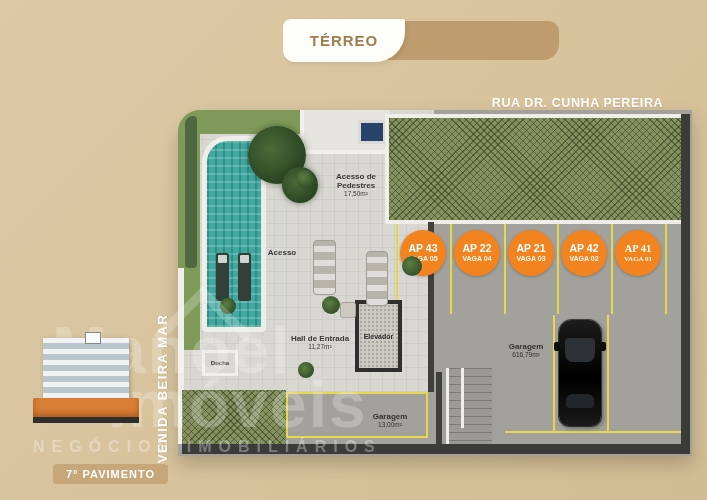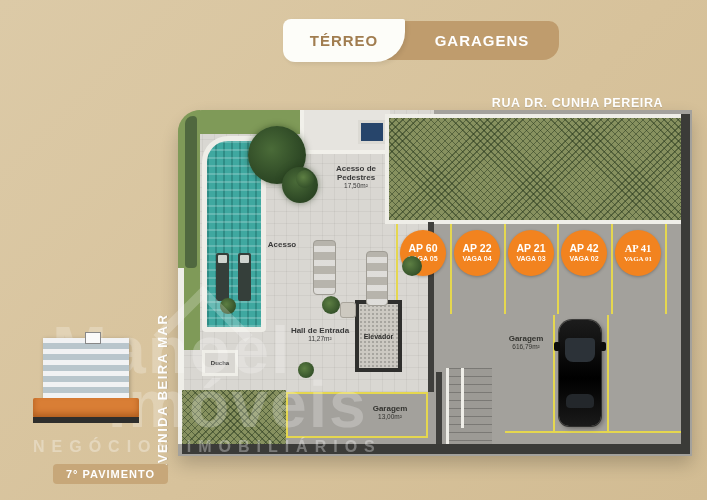--- a/index.html
+++ b/index.html
@@ -60,21 +60,21 @@
   .yline-h { height:2px; background:#e5d74f; }
   .stall-ap31 { left:108px; top:282px; width:142px; height:46px; border:2px solid #e5d74f; }
 
   .vaga { width:46px; height:46px; border-radius:50%; background:#f2831f; color:#ffffff;
           display:flex; flex-direction:column; align-items:center; justify-content:center;
           box-shadow:0 1px 3px rgba(0,0,0,.25); }
   .vaga .ap { font-size:10.5px; font-weight:bold; line-height:1.1; }
   .vaga .vg { font-size:7px; font-weight:bold; line-height:1.2; opacity:.95; }
 
   .room-label { text-align:center; color:#3a3a3a; }
-  .room-label .nm { font-size:8px; font-weight:bold; line-height:1.15; }
+  .room-label .nm { font-size:8px; font-weight:bold; line-height:1.15;margin-top:8px; }
   .room-label .ar { font-size:6.5px; line-height:1.1; }
   .room-label.on-dark { color:#33332f; }
 
   .elevator { left:177px; top:190px; width:47px; height:72px; background-color:#ccc9c2;
               background-image:radial-gradient(rgba(0,0,0,.18) 1px, transparent 1px); background-size:4px 4px;
               border:4px solid #2f2f2d; display:flex; align-items:center; justify-content:center; }
   .elevator .nm { font-size:7px; font-weight:bold; color:#2f2f2d; }
 
   .sofa { background:#b7b4ac; border-radius:4px; border:1px solid #a09d95;
           background-image:repeating-linear-gradient(0deg, rgba(255,255,255,.55) 0 6px, transparent 6px 14px); }
@@ -120,21 +120,20 @@
   .badge { left:53px; top:464px; padding:4px 13px; background:#c7a779; border-radius:4px; color:#ffffff;
            font-size:11px; font-weight:bold; letter-spacing:1px; cursor:pointer; }
 </style>
 </head>
 <body>
 
 <div id="stage">
 
   <div class="abs tabbar"></div>
   <div class="abs tab-active">TÉRREO</div>
-  <div class="abs tab-inactive">GARAGENS</div>
 
   <div class="abs street-top">RUA DR. CUNHA PEREIRA</div>
   <div class="abs street-left">AVENIDA BEIRA MAR</div>
 
   <div class="abs plan">
 
     <div class="abs floor"></div>
     <div class="abs grass-top"></div>
     <div class="abs grass-left"></div>
     <div class="abs hedge-strip"></div>
@@ -174,21 +173,21 @@
     <div class="abs yline-h" style="left:327px; top:321px; width:176px;"></div>
 
     <div class="abs car">
       <div class="glass"></div>
       <div class="glass2"></div>
       <div class="mirror-l"></div>
       <div class="mirror-r"></div>
     </div>
 
     <div class="abs vaga" style="left:222px; top:120px;">
-      <span class="ap">AP 60</span>
+      <span class="ap">AP 43</span>
       <span class="vg">VAGA 05</span>
     </div>
     <div class="abs vaga" style="left:276px; top:120px;">
       <span class="ap">AP 22</span>
       <span class="vg">VAGA 04</span>
     </div>
     <div class="abs vaga" style="left:330px; top:120px;">
       <span class="ap">AP 21</span>
       <span class="vg">VAGA 03</span>
     </div>

